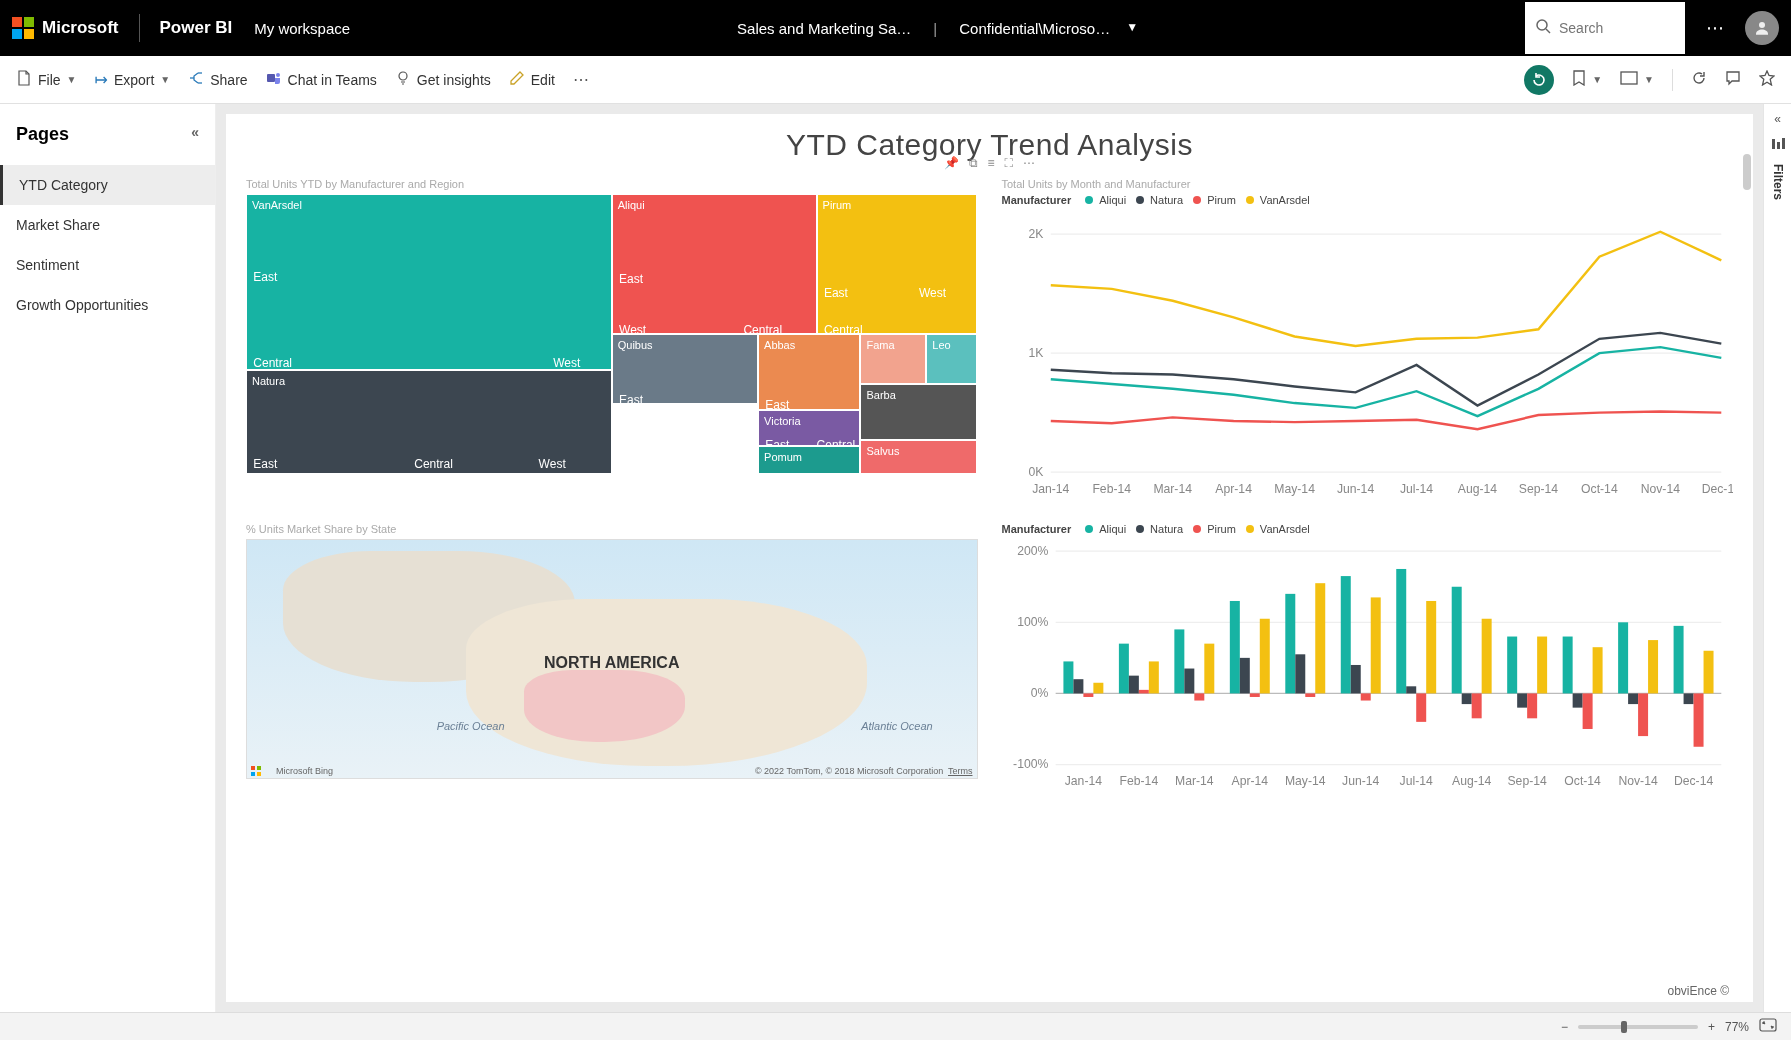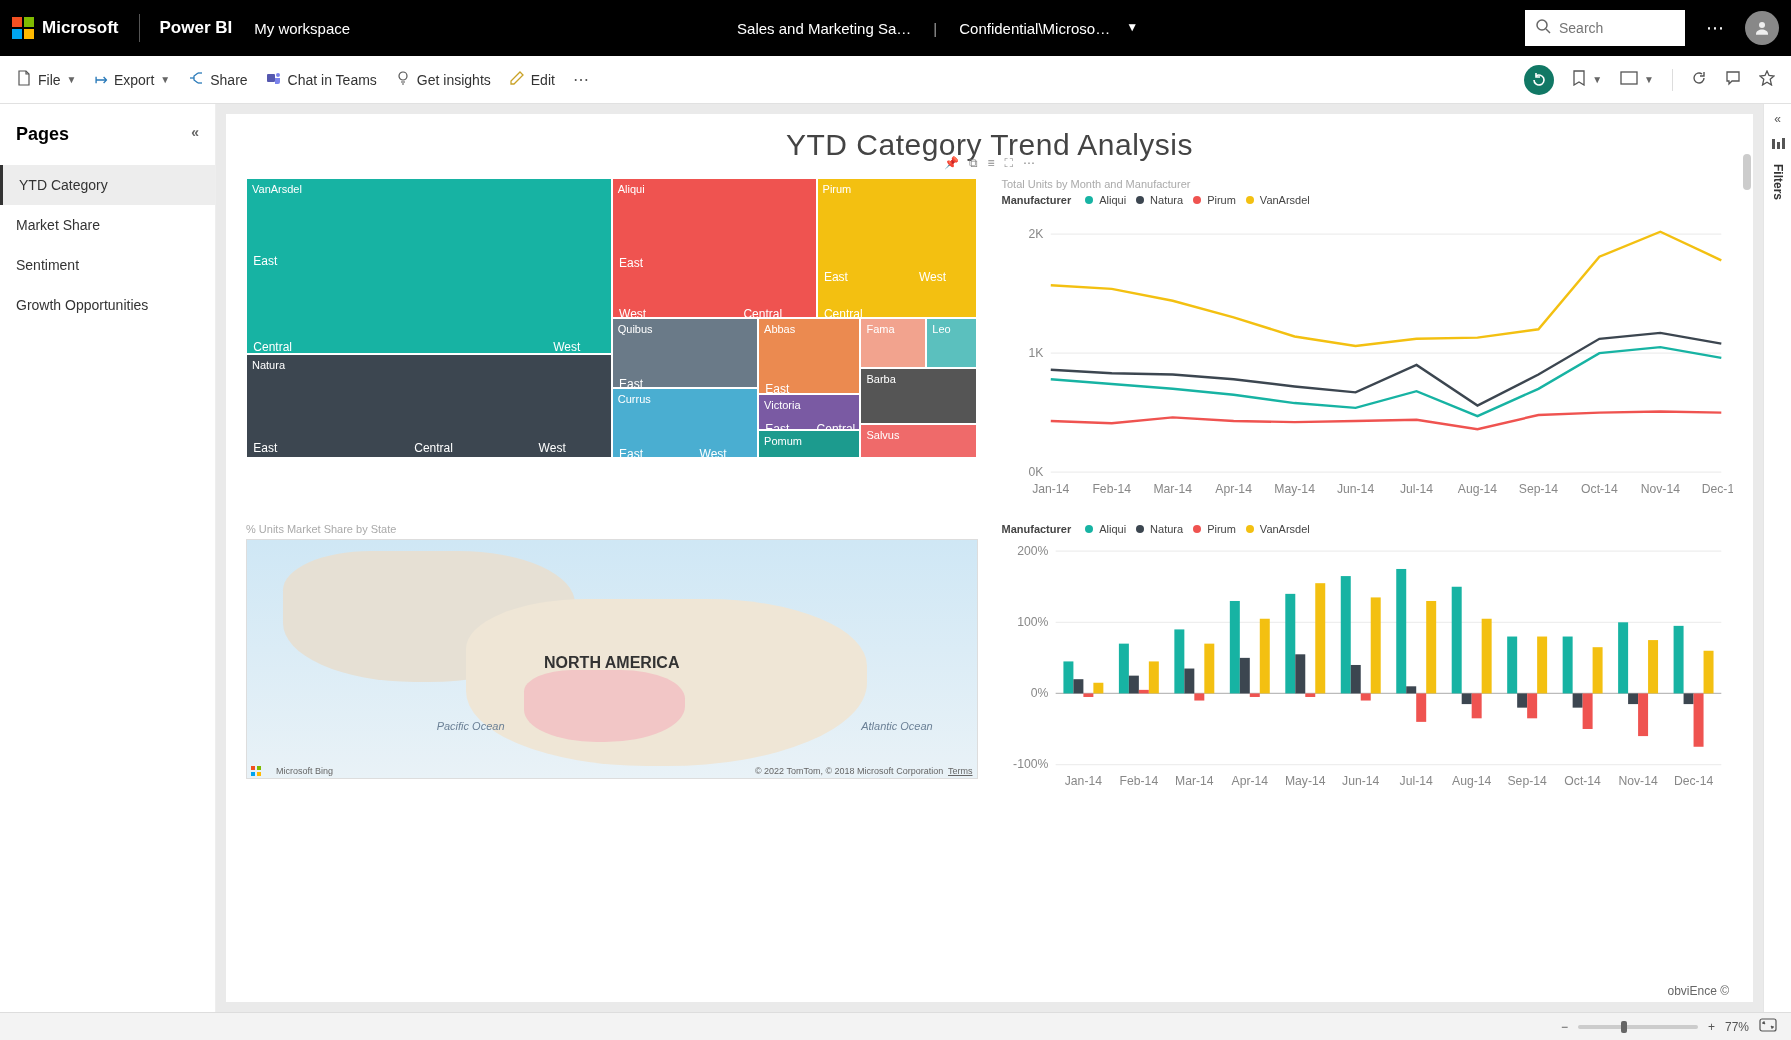--- a/index.html
+++ b/index.html
@@ -13,21 +13,21 @@
 .mslogo { display: flex; align-items: center; gap: 8px; font-size: 17px; font-weight: 600;}
 .ms4 { width: 22px; height: 22px; display: grid; grid-template: 1fr 1fr / 1fr 1fr; gap: 2px;}
 .ms4 span:nth-child(1){background:#f25022;} .ms4 span:nth-child(2){background:#7fba00;}
 .ms4 span:nth-child(3){background:#00a4ef;} .ms4 span:nth-child(4){background:#ffb900;}
 .vsep { width:1px; height:28px; background:#555; margin:0 8px;}
 .topbar .pbi { font-size: 17px; font-weight: 600; }
 .topbar .ws { font-size: 15px; color:#fff; }
 .topbar .titlearea { flex:1; display:flex; justify-content:center; align-items:flex-start; gap:16px; font-size:15px;}
 .topbar .titlearea .sep { color:#999; margin:0 6px;}
 .topbar .titlearea .chev { font-size:12px; }
-.searchbox { background:#fff; height:36px; width:160px; display:flex; align-items:center; padding:12px 10px; gap:8px; color:#666;}
+.searchbox { background:#fff; height:52px; width:160px; display:flex; align-items:center; padding:12px 10px; gap:8px; color:#666;}
 .searchbox input { border:none; outline:none; font-size:14px; width:100px; background:transparent;}
 .icbtn { width:36px; height:36px; display:flex; align-items:center; justify-content:center; color:#fff; font-size:18px;}
 .avatar { width:34px; height:34px; border-radius:50%; background:#888; display:flex; align-items:center; justify-content:center;}
 .avatar svg { fill:#eee; }
 
 
 .cmdbar { height:48px; background:#fff; border-bottom:1px solid #e1e1e1;
   display:flex; align-items:center; padding:0 16px; gap:18px; font-size:14px; color:#333;}
 .cmd { display:flex; align-items:center; gap:6px; cursor:pointer;}
 .cmd .chev { font-size:10px; color:#666;}
@@ -264,40 +264,40 @@
         <span>📌</span>
         <span>⧉</span>
         <span>≡</span>
         <span>⛶</span>
         <span>⋯</span>
       </div>
 
       <div class="visrow">
 
         <div class="viscard">
+          <div class="visheader">Total Units YTD by Manufacturer and Region</div>
           <div class="treemap" id="treemap">
               <div class="cell" style="left: 0%; top: 0%; width: 50%; height: 63%; background: rgb(23, 179, 163);"><span class="lbl">VanArsdel</span></div>
               <div class="sub" style="left: 1%; top: 27%; color: rgb(255, 255, 255);">East</div>
               <div class="sub" style="left: 1%; top: 58%; color: rgb(255, 255, 255);">Central</div>
               <div class="sub" style="left: 42%; top: 58%; color: rgb(255, 255, 255);">West</div>
               <div class="cell" style="left: 0%; top: 63%; width: 50%; height: 37%; background: rgb(60, 70, 80);"><span class="lbl">Natura</span></div>
               <div class="sub" style="left: 1%; top: 94%; color: rgb(255, 255, 255);">East</div>
               <div class="sub" style="left: 23%; top: 94%; color: rgb(255, 255, 255);">Central</div>
               <div class="sub" style="left: 40%; top: 94%; color: rgb(255, 255, 255);">West</div>
               <div class="cell" style="left: 50%; top: 0%; width: 28%; height: 50%; background: rgb(239, 83, 80);"><span class="lbl">Aliqui</span></div>
               <div class="sub" style="left: 51%; top: 28%; color: rgb(255, 255, 255);">East</div>
               <div class="sub" style="left: 51%; top: 46%; color: rgb(255, 255, 255);">West</div>
               <div class="sub" style="left: 68%; top: 46%; color: rgb(255, 255, 255);">Central</div>
               <div class="cell" style="left: 78%; top: 0%; width: 22%; height: 50%; background: rgb(243, 192, 17);"><span class="lbl">Pirum</span></div>
               <div class="sub" style="left: 79%; top: 33%; color: rgb(255, 255, 255);">East</div>
               <div class="sub" style="left: 92%; top: 33%; color: rgb(255, 255, 255);">West</div>
               <div class="sub" style="left: 79%; top: 46%; color: rgb(255, 255, 255);">Central</div>
               <div class="cell" style="left: 50%; top: 50%; width: 20%; height: 25%; background: rgb(106, 122, 136);"><span class="lbl">Quibus</span></div>
               <div class="sub" style="left: 51%; top: 71%; color: rgb(255, 255, 255);">East</div>
-              <div class="cell" style="left: 50%; top: 75%; width: 20%; height: 25%; background: rgb(74, 174, 209);"><span class="lbl">Currus</span></div>
               <div class="sub" style="left: 51%; top: 96%; color: rgb(255, 255, 255);">East</div>
               <div class="sub" style="left: 62%; top: 96%; color: rgb(255, 255, 255);">West</div>
               <div class="cell" style="left: 70%; top: 50%; width: 14%; height: 27%; background: rgb(235, 138, 80);"><span class="lbl">Abbas</span></div>
               <div class="sub" style="left: 71%; top: 73%; color: rgb(255, 255, 255);">East</div>
               <div class="cell" style="left: 70%; top: 77%; width: 14%; height: 13%; background: rgb(122, 90, 163);"><span class="lbl">Victoria</span></div>
               <div class="sub" style="left: 71%; top: 87%; color: rgb(255, 255, 255);">East</div>
               <div class="sub" style="left: 78%; top: 87%; color: rgb(255, 255, 255);">Central</div>
               <div class="cell" style="left: 70%; top: 90%; width: 14%; height: 10%; background: rgb(28, 155, 142);"><span class="lbl">Pomum</span></div>
               <div class="cell" style="left: 84%; top: 50%; width: 9%; height: 18%; background: rgb(242, 163, 142);"><span class="lbl">Fama</span></div>
               <div class="cell" style="left: 93%; top: 50%; width: 7%; height: 18%; background: rgb(91, 192, 190);"><span class="lbl">Leo</span></div>

